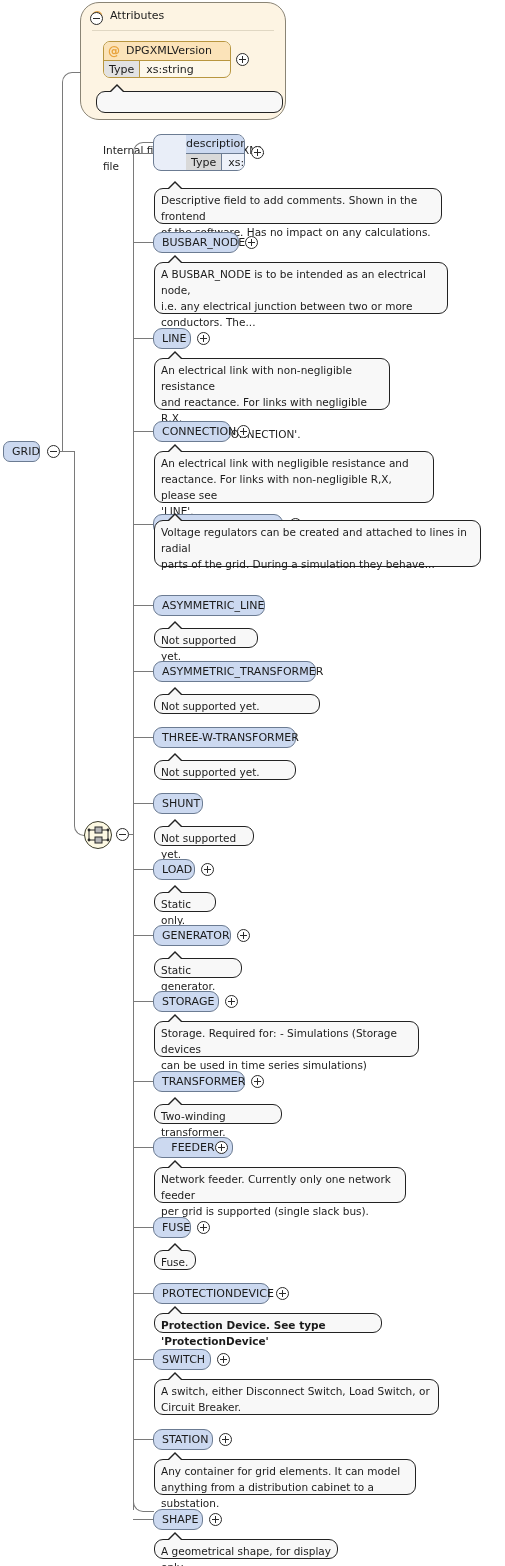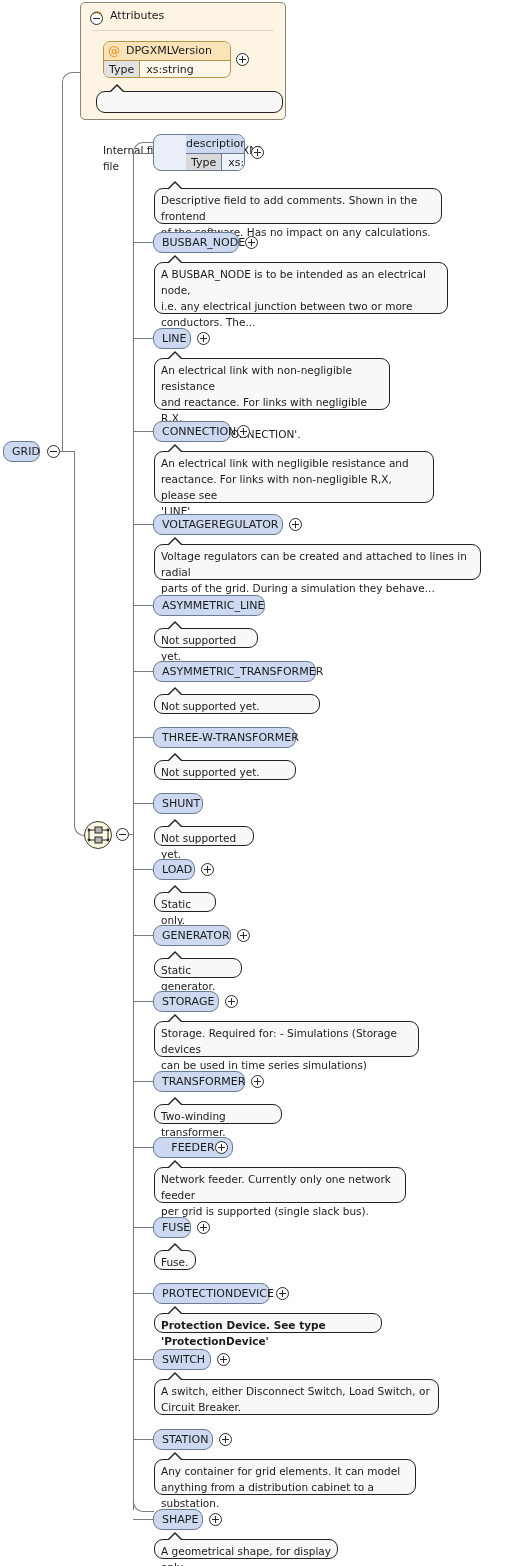--- a/index.html
+++ b/index.html
@@ -111,21 +111,21 @@
     border-right: 6px solid transparent;
     border-bottom: 6px solid #f8f8f8;
   }
 
   
   .attr-panel {
     position: absolute;
     box-sizing: border-box;
     background: #fdf4e3;
     border: 1px solid #8a8475;
-    border-radius: 5px;
+    border-radius: 19px;
   }
   .attr-head {
     position: absolute;
     left: 10px;
     top: 6px;
     display: flex;
     align-items: center;
     gap: 7px;
   }
   .attr-head .at-label {
@@ -278,21 +278,21 @@
     </div>
     <div class="toggle plus" style="left:155px; top:50px;"></div>
 
     <div class="anno" style="left:15px; top:88px; width:187px; height:22px; padding-top:2px;">
       <span class="ptr-out"></span>
       <span class="ptr-in"></span>
       <span>Internal file version of the XML file</span>
     </div>
   </div>
 
-  <div class="elem-box root" style="left:3px; top:441px; width:37px;">
+  <div class="elem-box root" style="left:3px; top:441px; width:37px;border-radius:7px;">
     <span>GRID</span>
   </div>
   <div class="toggle" style="left:47px; top:445px;"></div>
 
   <div class="line-h" style="left:60px; top:451px; width:15px;"></div>
 
   <div class="line-v" style="left:62px; top:82px; height:370px;"></div>
   <div class="corner bl" style="left:62px; top:72px; width:18px; height:11px;"></div>
 
   <div class="line-v" style="left:74px; top:451px; height:374px;"></div>
@@ -349,21 +349,21 @@
 please see 'CONNECTION'.</span></div>
       <div class="line-h" style="left: 133px; top: 431px; width: 20px;"></div>
       <div class="elem-box" style="left: 153px; top: 421px; width: 78px;"><span>CONNECTION</span></div>
       <div class="toggle plus" style="left: 237px; top: 425px;"></div>
       <div class="anno" style="left: 154px; top: 451px; width: 280px; height: 52px;"><span class="ptr-out"></span><span class="ptr-in"></span><span>An electrical link with negligible resistance and
 reactance. For links with non-negligible R,X, please see
 'LINE'.</span></div>
       <div class="line-h" style="left: 133px; top: 524px; width: 20px;"></div>
       <div class="elem-box" style="left: 153px; top: 514px; width: 130px;"><span>VOLTAGEREGULATOR</span></div>
       <div class="toggle plus" style="left: 289px; top: 518px;"></div>
-      <div class="anno" style="left: 154px; top: 544px; width: 327px; height: 36px;"><span class="ptr-out"></span><span class="ptr-in"></span><span>Voltage regulators can be created and attached to lines in radial
+      <div class="anno" style="left: 154px; top: 520px; width: 327px; height: 47px;"><span class="ptr-out"></span><span class="ptr-in"></span><span>Voltage regulators can be created and attached to lines in radial
 parts of the grid. During a simulation they behave...</span></div>
       <div class="line-h" style="left: 133px; top: 605px; width: 20px;"></div>
       <div class="elem-box" style="left: 153px; top: 595px; width: 112px;"><span>ASYMMETRIC_LINE</span></div>
       <div class="anno" style="left: 154px; top: 628px; width: 104px; height: 20px;"><span class="ptr-out"></span><span class="ptr-in"></span><span>Not supported yet.</span></div>
       <div class="line-h" style="left: 133px; top: 671px; width: 20px;"></div>
       <div class="elem-box" style="left: 153px; top: 661px; width: 163px;"><span>ASYMMETRIC_TRANSFORMER</span></div>
       <div class="anno" style="left: 154px; top: 694px; width: 166px; height: 20px;"><span class="ptr-out"></span><span class="ptr-in"></span><span>Not supported yet.</span></div>
       <div class="line-h" style="left: 133px; top: 737px; width: 20px;"></div>
       <div class="elem-box" style="left: 153px; top: 727px; width: 143px;"><span>THREE-W-TRANSFORMER</span></div>
       <div class="anno" style="left: 154px; top: 760px; width: 142px; height: 20px;"><span class="ptr-out"></span><span class="ptr-in"></span><span>Not supported yet.</span></div>

